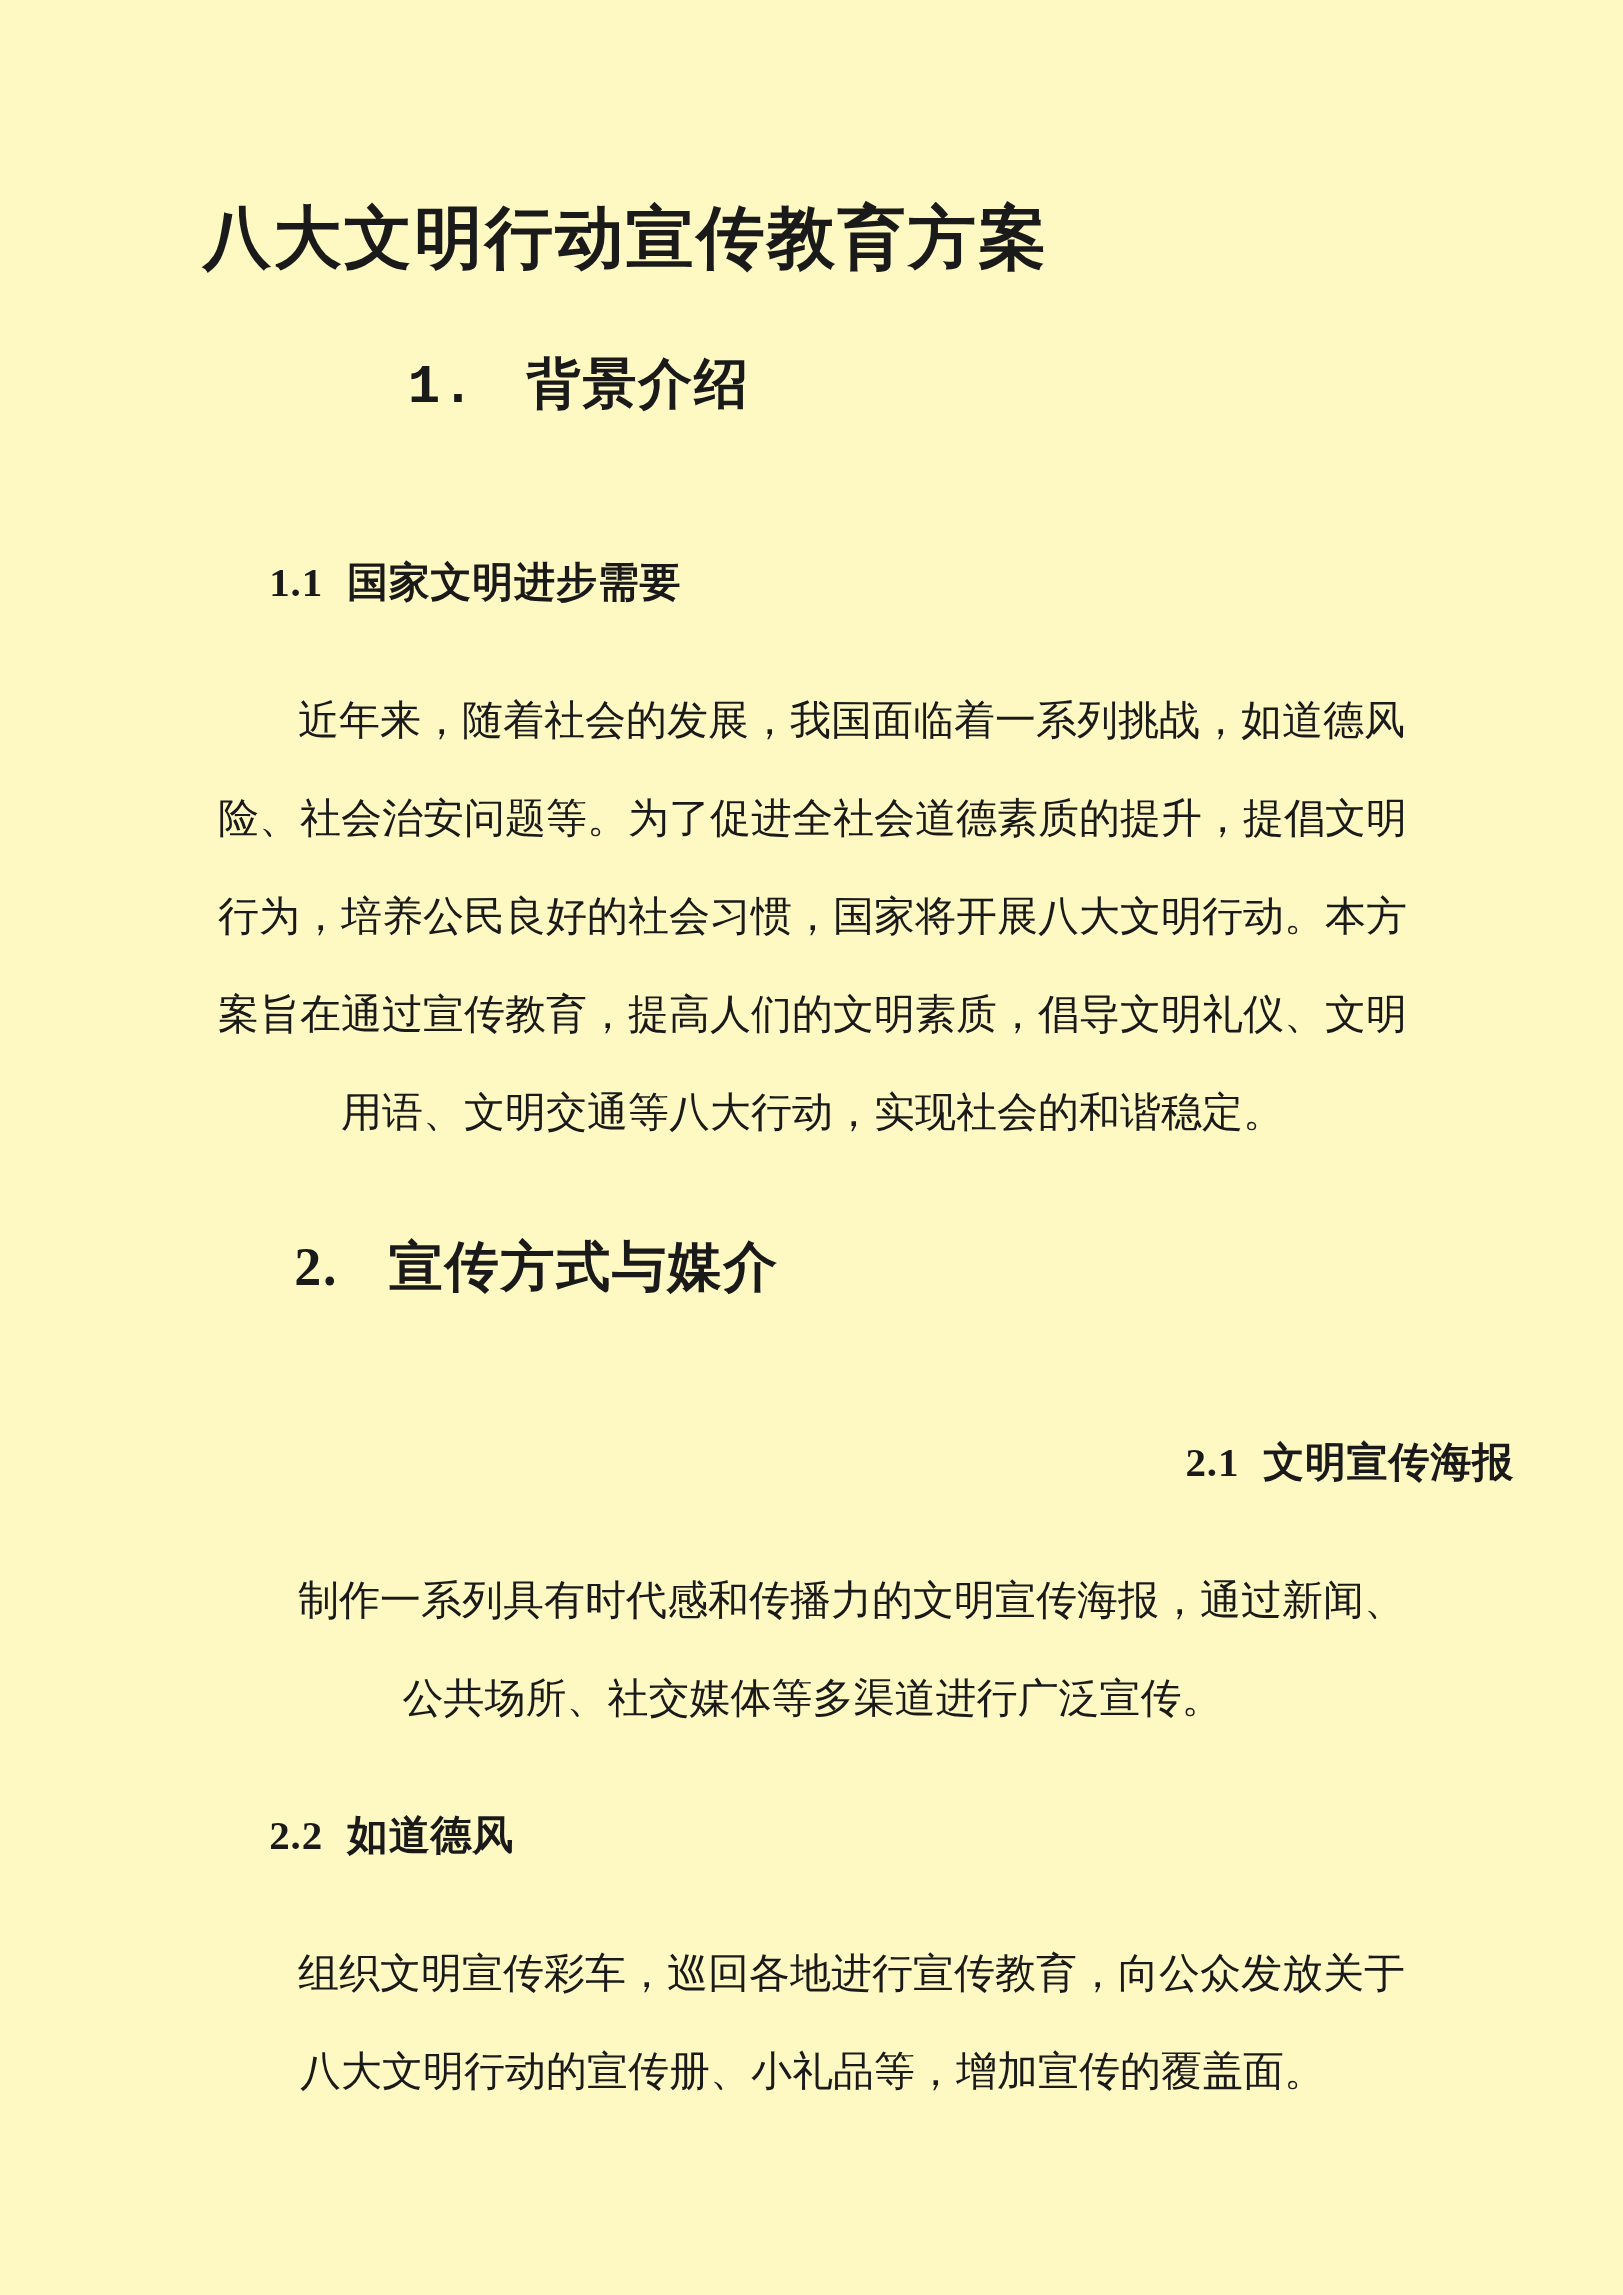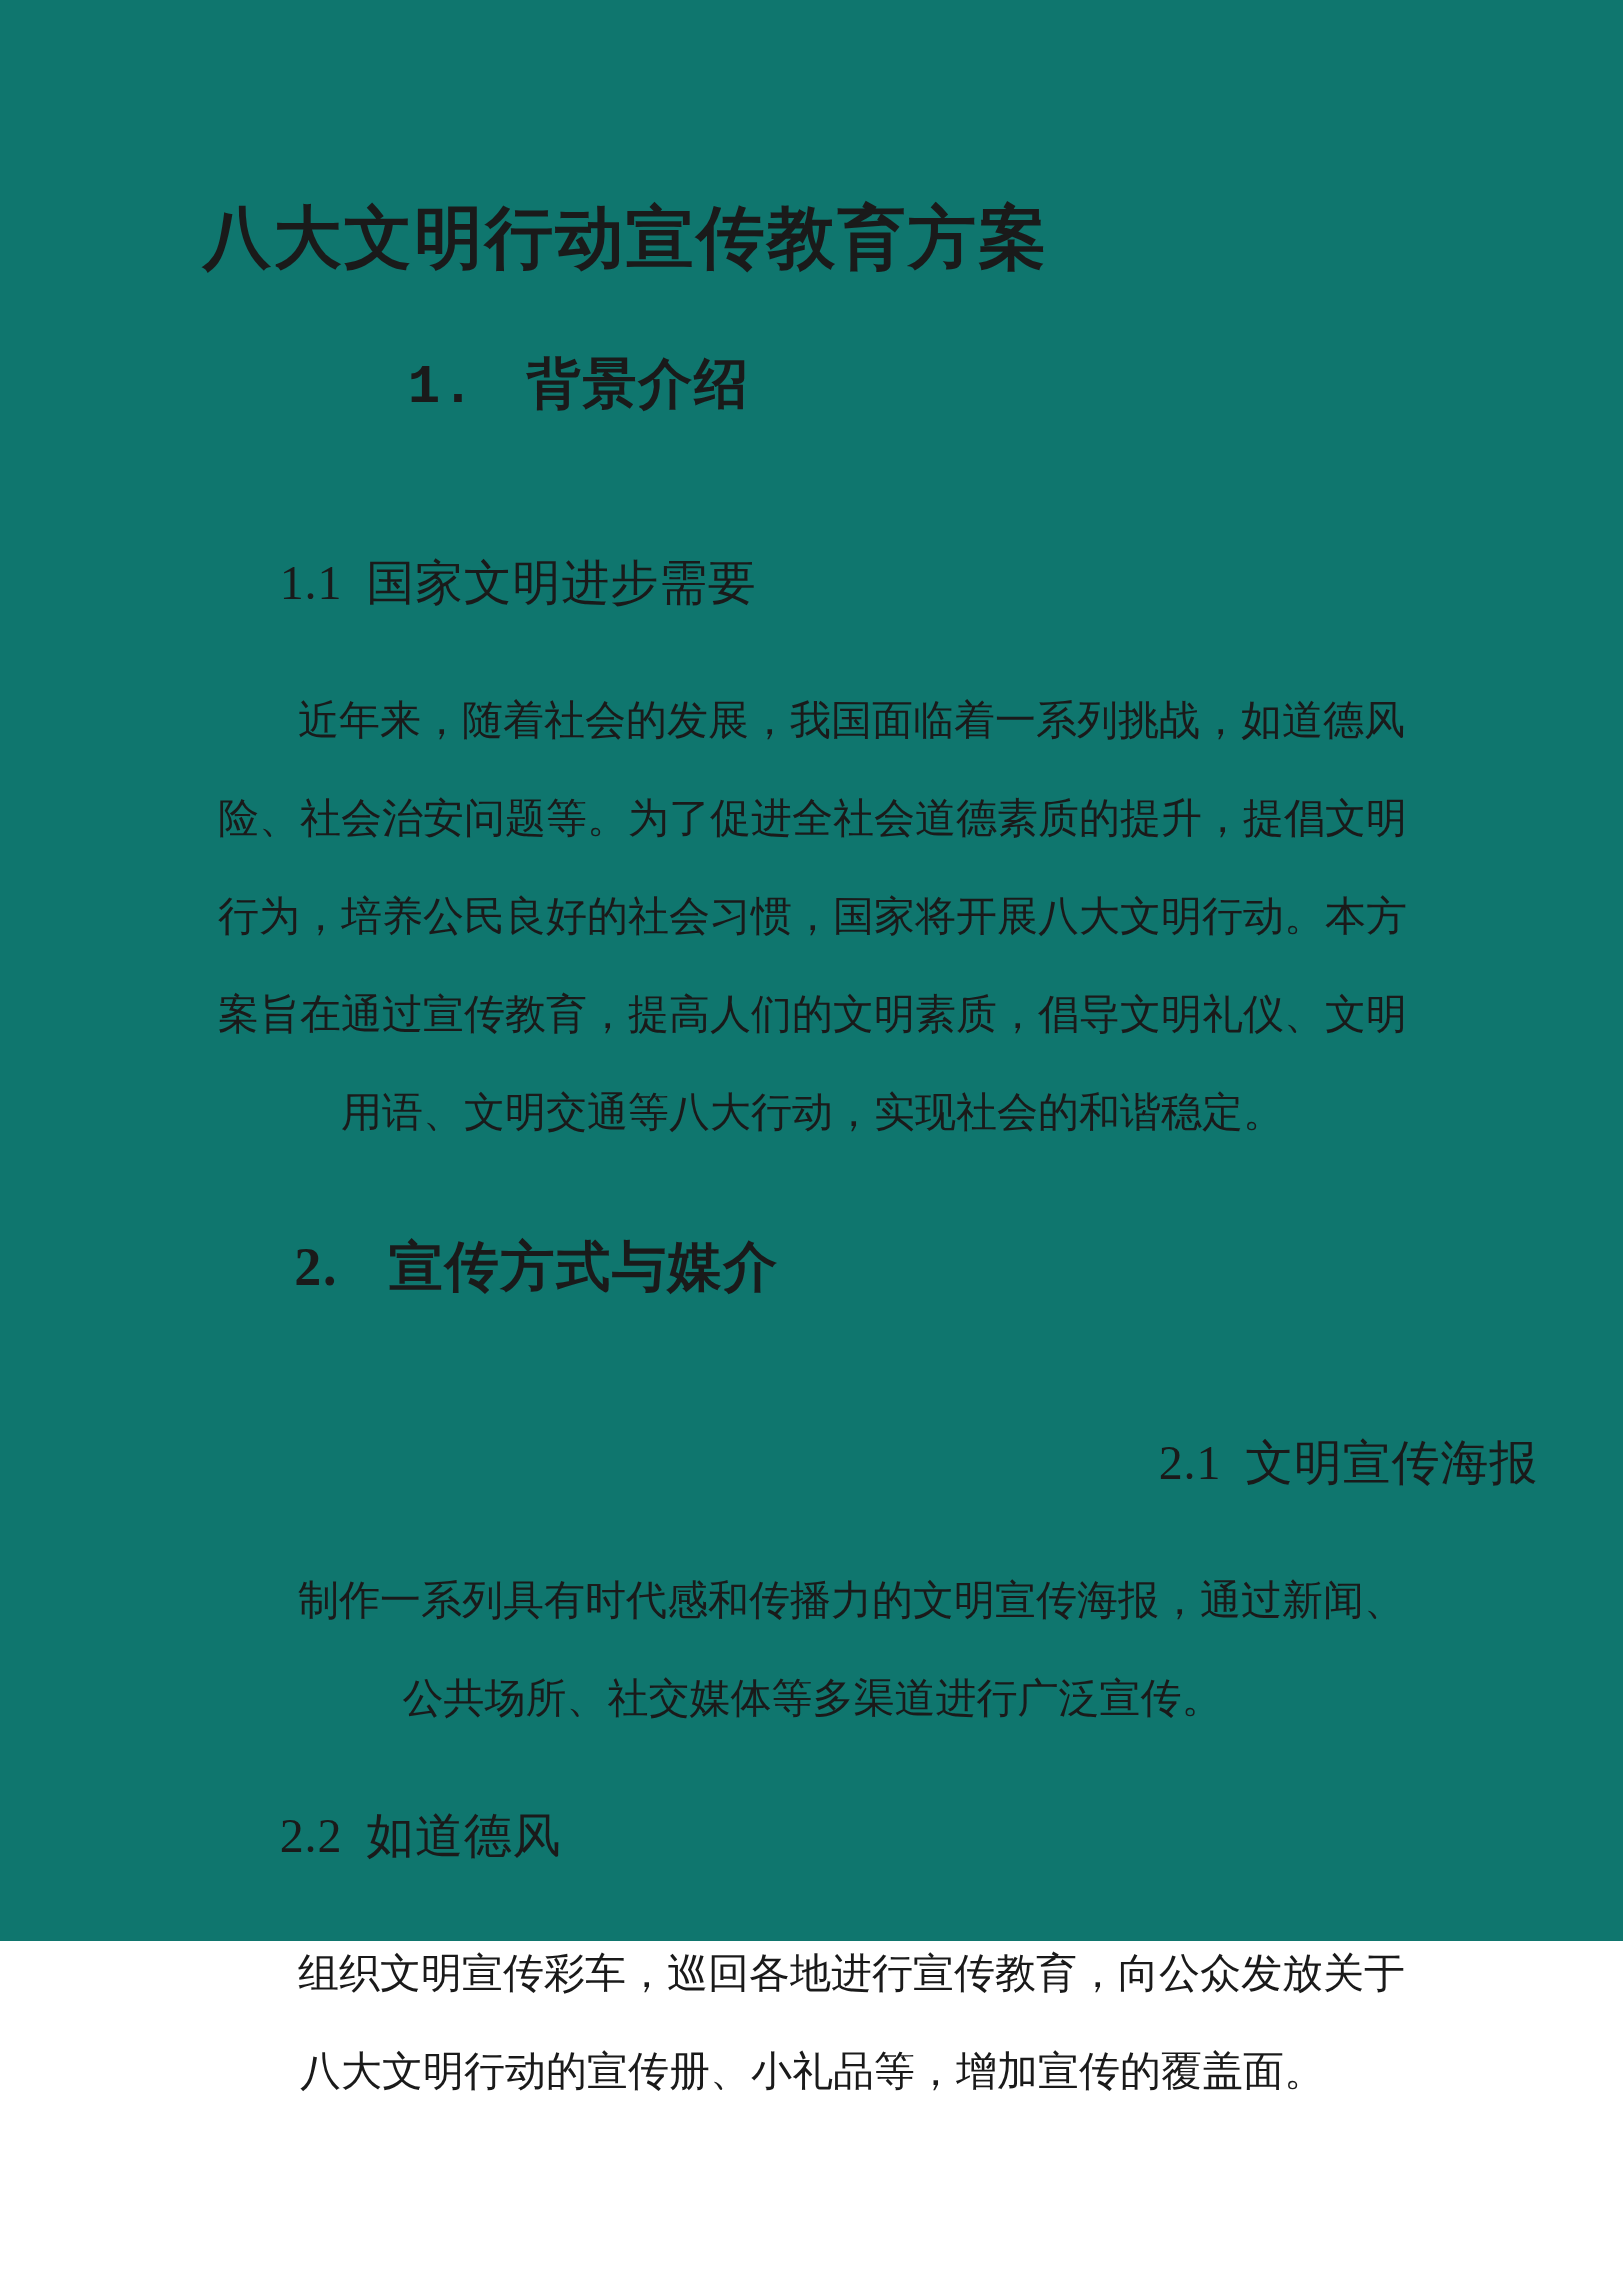--- a/index.html
+++ b/index.html
@@ -11,45 +11,45 @@
     width: 1624px;
     height: 2295px;
     position: relative;
     font-family: "Liberation Serif", "DejaVu Serif", serif;
     color: #1a1a1a;
     overflow: hidden;
   }
   .page {
     box-sizing: border-box;
     width: 1624px;
-    height: 1941px;
-    padding: 196px 86px 0 203px;
-    background: #0f766e;
+    height: 2295px;
+    padding: 196px 110px 0 203px;
+    background: #fef9c3;
   }
   .doc-title {
     margin: 0;
     font-size: 68px;
     line-height: 85px;
     font-weight: bold;
     letter-spacing: 2.5px;
     white-space: pre-wrap;
   }
   h2.sec-heading {
     margin: 0;
     font-size: 54px;
     line-height: 71px;
     font-weight: bold;
     letter-spacing: 1.7px;
     white-space: pre-wrap;
   }
   h3.sub-heading {
     margin: 0;
-    font-size: 48px;
+    font-size: 41px;
     line-height: 59px;
-    font-weight: normal;
+    font-weight: bold;
     letter-spacing: 0.8px;
     white-space: pre-wrap;
   }
   h2.sec-heading .num { margin-right: 51px; }
   h3.sub-heading .num { margin-right: 24px; }
   p.body-text {
     margin: 0;
     width: 1219px;
     font-size: 41px;
     line-height: 98px;

